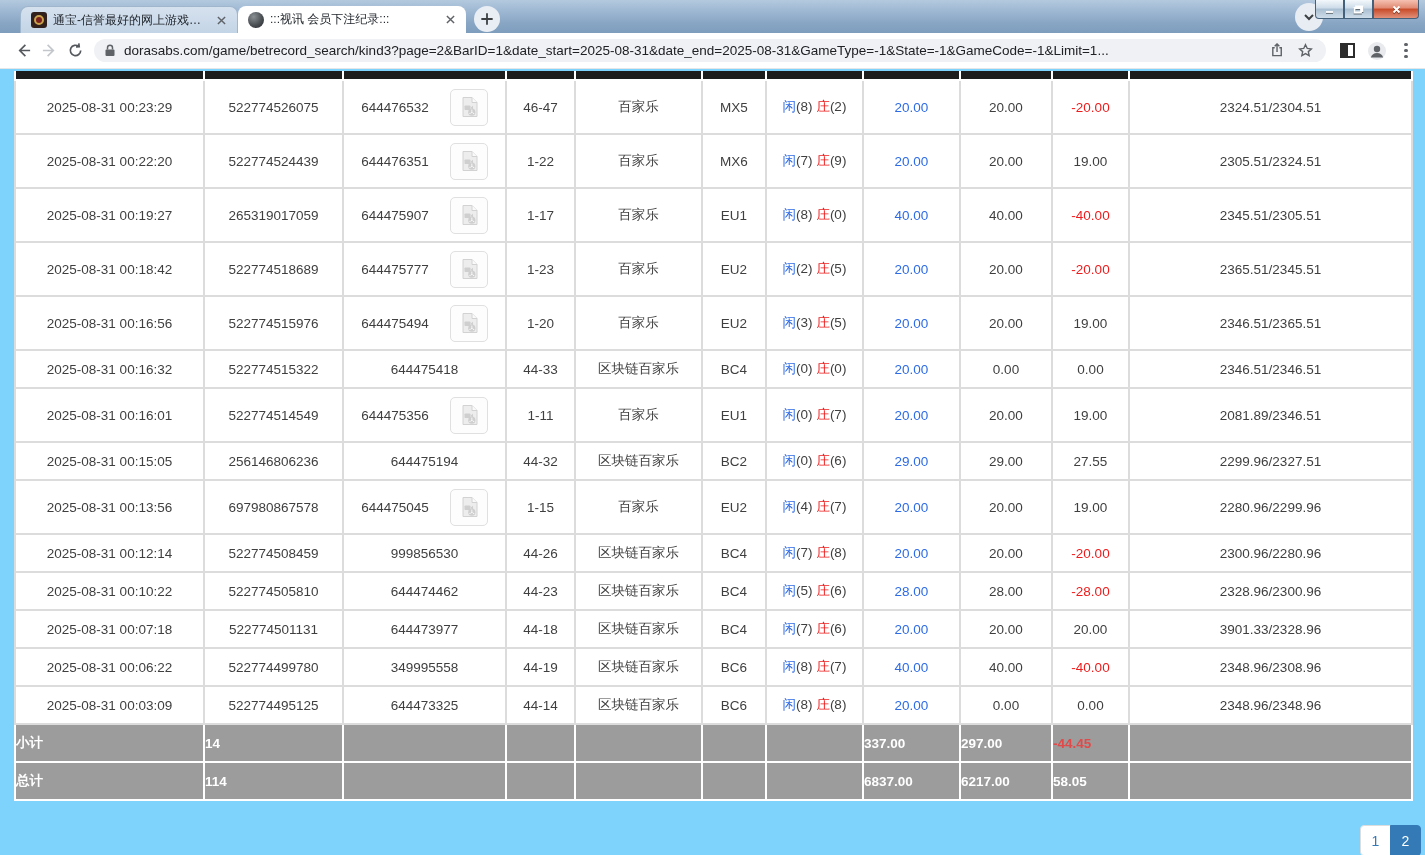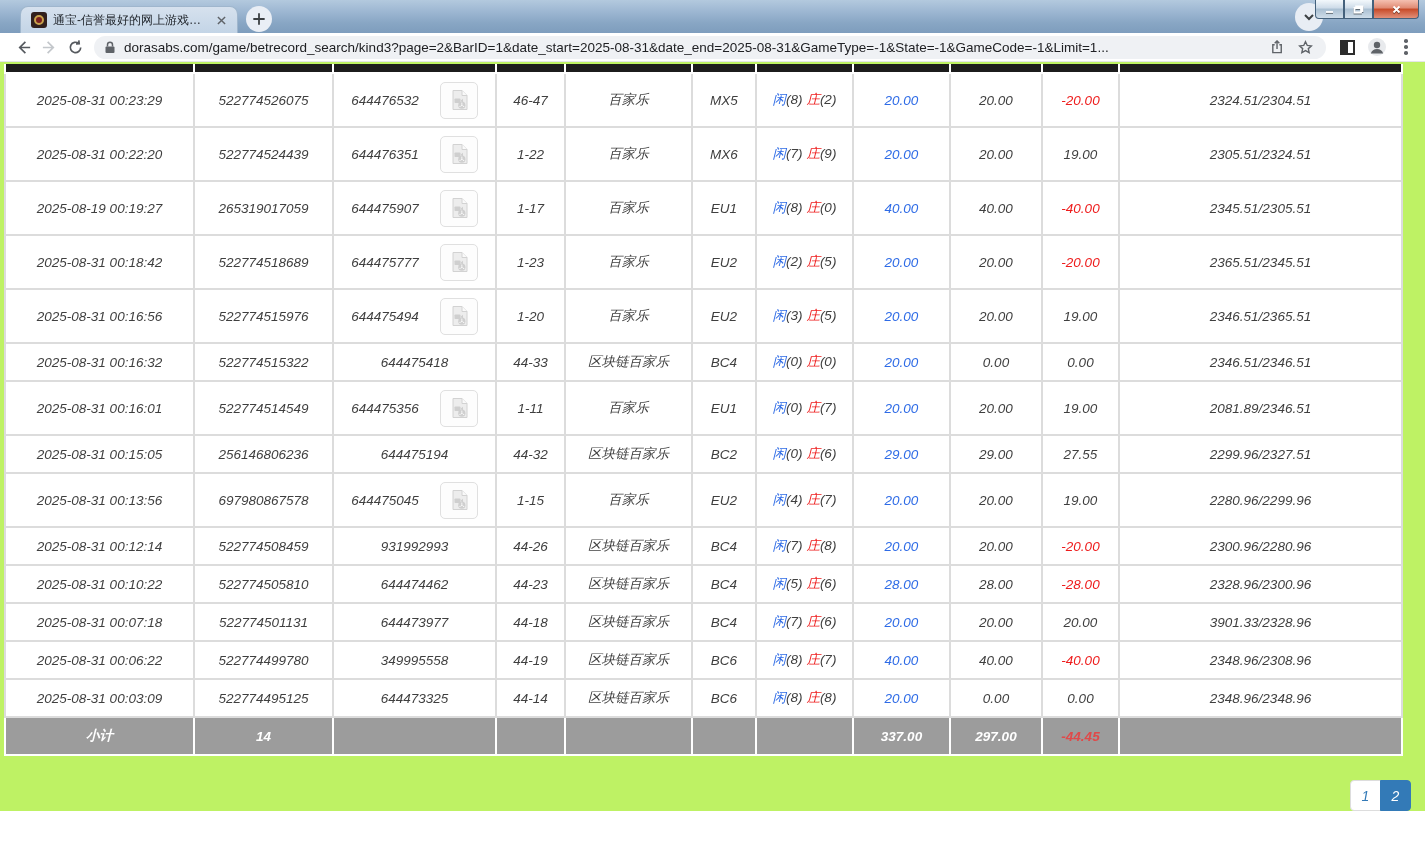--- a/index.html
+++ b/index.html
@@ -32,74 +32,83 @@
   .win-btn { height:19px; width:29px; border:1px solid #44617c; border-top:none;
     background:linear-gradient(#f3f8fc,#cddbe8 45%,#a9bfd2 50%,#cfdde9);
     display:flex; align-items:center; justify-content:center; }
   .win-btn:first-child { border-radius:0 0 0 4px; }
   .win-btn.close { width:46px; border-radius:0 0 4px 0;
     background:linear-gradient(#f5c0b1,#e08a73 45%,#c74a28 50%,#e2907a); }
   .win-btn svg { width:11px; height:9px; stroke:#fff; stroke-width:1.8; fill:none;
     filter:drop-shadow(0 1px 0 rgba(0,0,0,.45)); }
 
   
-  .navbar { height:29px; background:#fff; display:flex; align-items:center; padding:0 10px;
+  .navbar { height:36px; background:#fff; display:flex; align-items:center; padding:0 10px;
     border-bottom:1px solid #e4e6e8; }
   .nav-ic { width:26px; height:26px; display:flex; align-items:center; justify-content:center; border-radius:50%; }
   .nav-ic svg { width:17px; height:17px; fill:none; stroke:#55595e; stroke-width:1.8; }
   .nav-ic.disabled svg { stroke:#c3c7cb; }
   .omnibox { flex:1; height:23px; margin:0 8px 0 6px; background:#eff1f4; border-radius:12px;
     display:flex; align-items:center; padding:0 10px; }
   .omnibox .lock { width:12px; height:13px; margin-right:8px; flex:0 0 12px; }
   .url-text { flex:1; font-size:13.5px; color:#202124; white-space:nowrap; overflow:hidden; }
   .omni-ic { width:22px; height:22px; display:flex; align-items:center; justify-content:center; margin-left:6px; }
   .omni-ic svg { width:15px; height:15px; fill:none; stroke:#5f6368; stroke-width:1.5; }
   .ext-sq { width:15px; height:15px; border:2px solid #2c2c2c; background:linear-gradient(90deg,#2c2c2c 50%,#fff 50%); margin:0 6px; }
   .avatar { width:20px; height:20px; margin:0 6px; }
   .menu-dots { width:18px; display:flex; flex-direction:column; align-items:center; gap:2.5px; margin-left:4px; }
   .menu-dots i { width:3.5px; height:3.5px; border-radius:50%; background:#5f6368; }
 
   
-  .page { padding:2px 0 0 4px; background:#bef264;font-style:italic; }
+  .page { padding:2px 0 0 14px; background:#7dd3fc; }
   table { border-collapse:collapse; table-layout:fixed; width:1397px; }
   col.c1{width:189px} col.c2{width:139px} col.c3{width:163px} col.c4{width:69px}
   col.c5{width:127px} col.c6{width:64px} col.c7{width:97px} col.c8{width:97px}
   col.c9{width:92px} col.c10{width:77px} col.c11{width:283px}
   thead td { height:9px; padding:0; background:#1c1c1c; border:2px solid #fff; border-top:none; }
   tbody td { border:2px solid #dcdcdc; text-align:center; font-size:13.5px; color:#3f3f3f;
     height:38px; padding:0 3px; background:#fff; }
   tr.tall td { height:54px; }
   .gid-wrap { display:inline-flex; align-items:center; justify-content:center; gap:21px; }
   .vicon { width:38px; height:37px; border:1px solid #e0e0e0; border-radius:5px; background:#fdfdfd;
     display:inline-flex; align-items:center; justify-content:center; }
   .vicon svg { width:24px; height:24px; }
   .p-char { color:var(--blue); }
   .b-char { color:var(--red); }
   td.bet { color:var(--blue); }
   td.wl.neg { color:var(--red); }
-  tfoot td { height:38px; background:#9c9c9c; border:2px solid #fff; text-align:center;
+  tfoot td { height:38px; background:#9c9c9c; border:2px solid #fff; text-align:left;
     color:#fff; font-size:13.5px; font-weight:bold; }
   tfoot td.wl.neg { color:#e04a4a; }
 
   
   .pager { width:1397px; margin-left:14px; display:flex; justify-content:flex-end; padding:24px 4px 0 0; }
   .page-btn { min-width:31px; height:31px; padding:0 10px; display:flex; align-items:center; justify-content:center;
     font-size:14px; border:1px solid #ddd; background:#fff; color:#337ab7; margin-left:-1px; }
   .page-btn:first-child { border-radius:4px 0 0 4px; }
   .page-btn:last-child { border-radius:0 4px 4px 0; }
   .page-btn.active { background:#337ab7; border-color:#337ab7; color:#fff; }
 </style>
 </head>
 <body>
 
 <div class="titlebar">
   <div class="tabstrip">
     <div class="tab inactive">
       <span class="fav1"></span>
       <span class="tab-title">通宝-信誉最好的网上游戏平台</span>
+      <span class="tab-x">
+        <svg viewBox="0 0 10 10">
+            <path d="M1 1 L9 9 M9 1 L1 9"></path>
+          </svg>
+        </span>
+    </div>
+    <div class="tab active">
+      <span class="fav2"></span>
+      <span class="tab-title">:::视讯 会员下注纪录:::</span>
       <span class="tab-x">
         <svg viewBox="0 0 10 10">
             <path d="M1 1 L9 9 M9 1 L1 9"></path>
           </svg>
         </span>
     </div>
     <div class="newtab">
       <svg viewBox="0 0 12 12">
           <path d="M6 1 V11 M1 6 H11" stroke-linecap="round"></path>
         </svg>
@@ -266,21 +275,21 @@
     <td>
       <span class="p-char">闲</span><span>(7)</span>
       <span class="b-char">庄</span><span>(9)</span>
     </td>
     <td class="bet">20.00</td>
     <td>20.00</td>
     <td class="wl">19.00</td>
     <td>2305.51/2324.51</td>
   </tr>
         <tr class="tall">
-    <td>2025-08-19 00:19:27</td>
+    <td>2025-08-31 00:19:27</td>
     <td>265319017059</td>
     <td>
       <span class="gid-wrap">
         <span>644475907</span>
         <span class="vicon">
           <svg viewBox="0 0 24 24">
             <path d="M6 2.5 H15 L20 7.5 V21.5 H6 Z" fill="#ededed" stroke="#d2d2d2"></path>
             <path d="M15 2.5 V7.5 H20" fill="#fafafa" stroke="#d2d2d2"></path>
             <rect x="7.5" y="10.5" width="6" height="4.5" rx="0.8" fill="#cfcfcf"></rect>
             <path d="M13.5 12.8 L16 10.8 V14.8 Z" fill="#cfcfcf"></path>
@@ -477,21 +486,21 @@
     <td class="bet">20.00</td>
     <td>20.00</td>
     <td class="wl">19.00</td>
     <td>2280.96/2299.96</td>
   </tr>
         <tr>
     <td>2025-08-31 00:12:14</td>
     <td>522774508459</td>
     <td>
       <span class="gid-wrap">
-        <span>931992993</span>
+        <span>999856530</span>
 
       </span>
     </td>
     <td>44-26</td>
     <td>区块链百家乐</td>
     <td>BC4</td>
     <td>
       <span class="p-char">闲</span><span>(7)</span>
       <span class="b-char">庄</span><span>(8)</span>
     </td>
@@ -590,20 +599,33 @@
         <td>小计</td>
         <td>14</td>
         <td></td>
           <td></td>
           <td></td>
           <td></td>
           <td></td>
         <td>337.00</td>
         <td>297.00</td>
         <td class="wl neg">-44.45</td>
+        <td></td>
+      </tr>
+      <tr>
+        <td>总计</td>
+        <td>114</td>
+        <td></td>
+          <td></td>
+          <td></td>
+          <td></td>
+          <td></td>
+        <td>6837.00</td>
+        <td>6217.00</td>
+        <td class="wl">58.05</td>
         <td></td>
       </tr>
     </tfoot>
   </table>
   <div class="pager" id="pager">
       <div class="page-btn">1</div>
       <div class="page-btn active">2</div>
     </div>
 </div>
 

